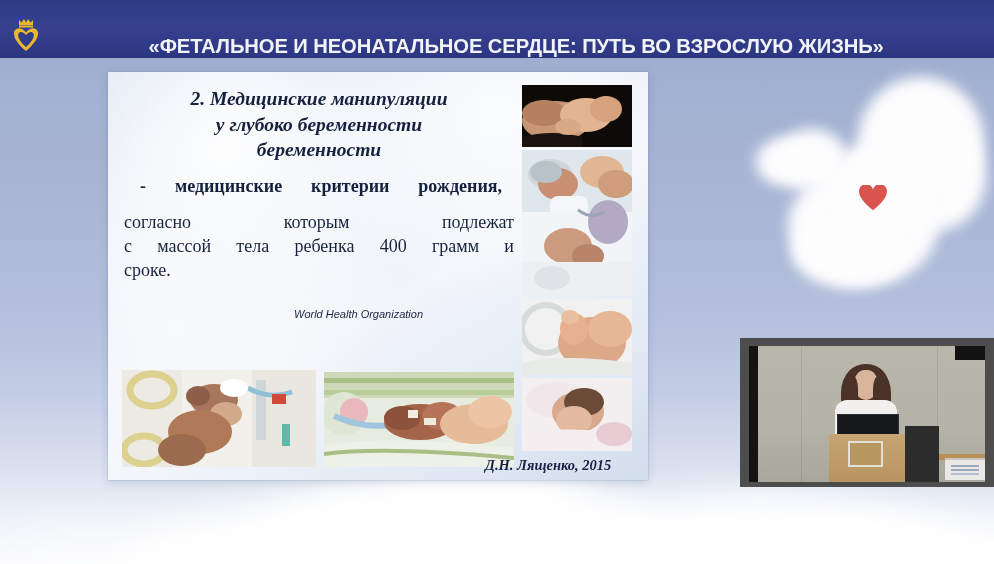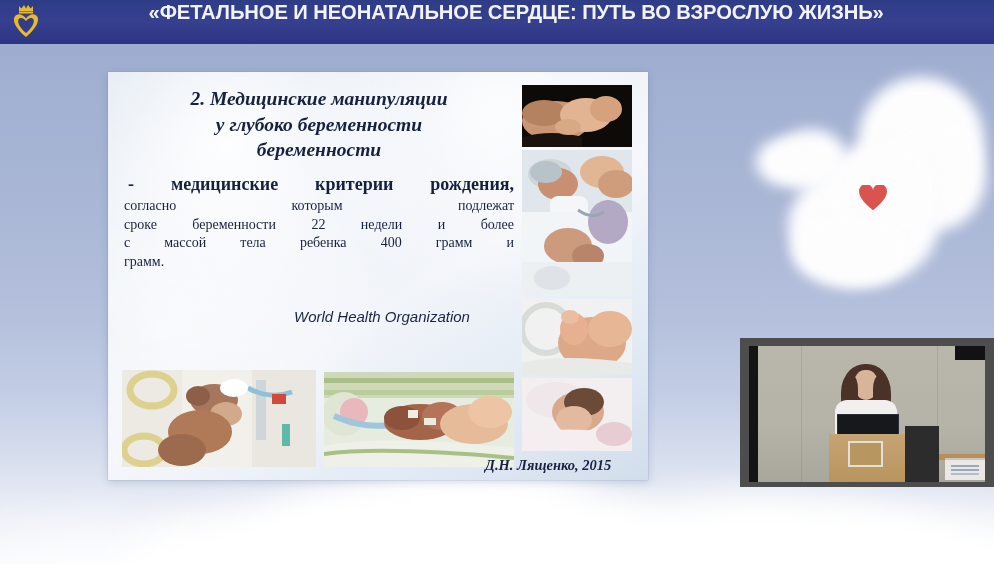--- a/index.html
+++ b/index.html
@@ -51,24 +51,24 @@
   .bank3 { left: 560px; top: 495px; width: 400px; height: 150px; }
   .bank4 { left: 760px; top: 515px; width: 300px; height: 120px; }
   .bank5 { left: -40px; top: 530px; width: 280px; height: 110px; }
   .bank6 { left: 380px; top: 455px; width: 200px; height: 90px; }
 
   
   #header {
     position: absolute;
     left: 0; top: 0;
     width: 994px;
-    height: 44px;
+    height: 58px;
     background: linear-gradient(to bottom, #2e3c86 0%, #36408f 50%, #2b3580 100%);
     display: flex;
-    align-items: flex-start;
+    align-items: flex-end;
     z-index: 40;
   }
   #logo {
     position: relative;
     width: 52px;
     height: 44px;
     flex: 0 0 52px;
   }
   #logo svg { position: absolute; left: 11px; top: 2px; }
   #header-title {
@@ -157,35 +157,35 @@
     padding: 0 6px;
   }
   .slide-lead {
     font-family: "Liberation Serif", serif;
     font-weight: bold;
     font-size: 18px;
     color: #14203d;
     text-align: justify;
     text-align-last: justify;
     line-height: 1.33;
-    margin: 0;
+    margin: 12px;
     padding-left: 4px;
   }
   .slide-body {
     font-family: "Liberation Serif", serif;
-    font-size: 14px;
+    font-size: 18px;
     color: #18223f;
     text-align: justify;
     line-height: 1.33;
     margin: 0;
   }
   #who-line {
     font-family: "Liberation Sans", sans-serif;
     font-style: italic;
-    font-size: 15px;
+    font-size: 11px;
     color: #1b2444;
     position: absolute;
     left: 186px;
     top: 236px;
     white-space: nowrap;
   }
 
   
   #photo-strip {
     position: absolute;
@@ -395,23 +395,22 @@
     <div id="slide-inner">
 
       <div id="text-col">
         <div class="slide-heading">
           <div>2. Медицинские манипуляции</div>
           <div>у глубоко беременности</div>
           <div>беременности</div>
         </div>
         <p class="slide-lead">- медицинские критерии рождения,</p>
         <p class="slide-body" style="text-align-last:justify">согласно которым подлежат</p>
-        <p class="slide-body" style="text-align-last:justify">сроке беременности 22 недели и более</p>
         <p class="slide-body" style="text-align-last:justify">с массой тела ребенка 400 грамм и</p>
-        <p class="slide-body lastline">грамм.</p>
+        <p class="slide-body lastline">сроке.</p>
       </div>
 
       <div id="who-line">World Health Organization</div>
 
       <div id="photo-strip">
         <div class="ph ph-1">
           <svg width="110" height="62" viewBox="0 0 110 62" preserveAspectRatio="none">
             <rect width="110" height="62" fill="#0d0a08"></rect>
             <ellipse cx="34" cy="36" rx="34" ry="20" fill="#c99776"></ellipse>
             <ellipse cx="22" cy="28" rx="22" ry="13" fill="#b5825f"></ellipse>

